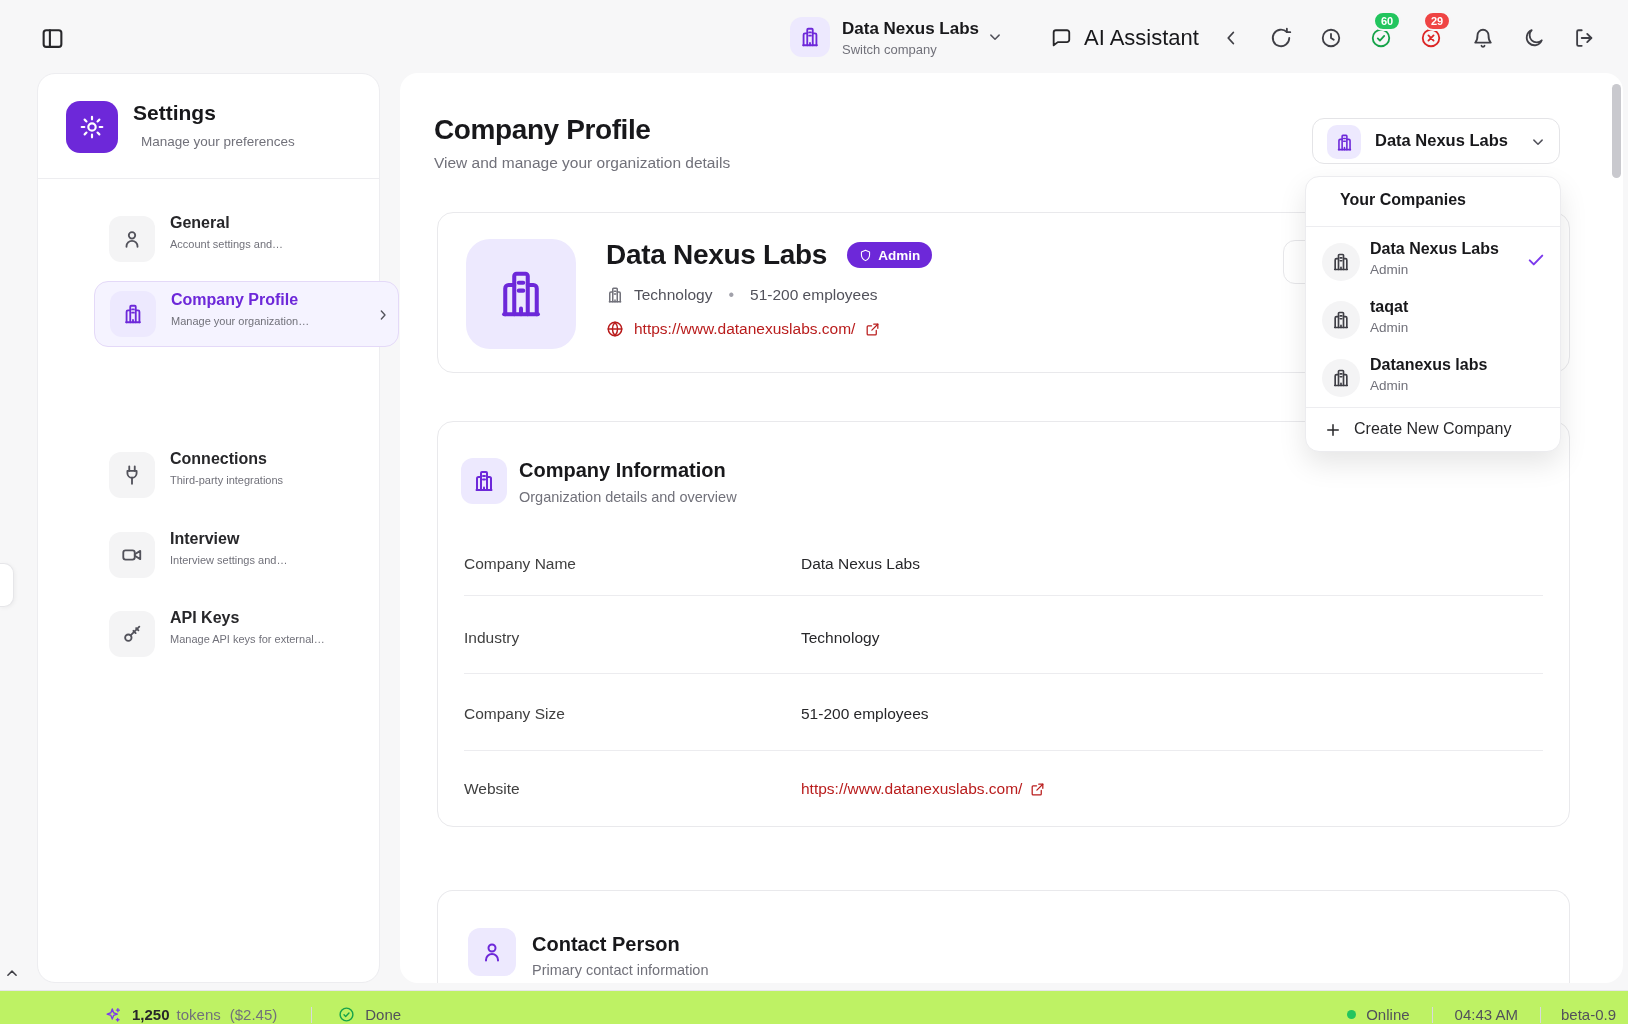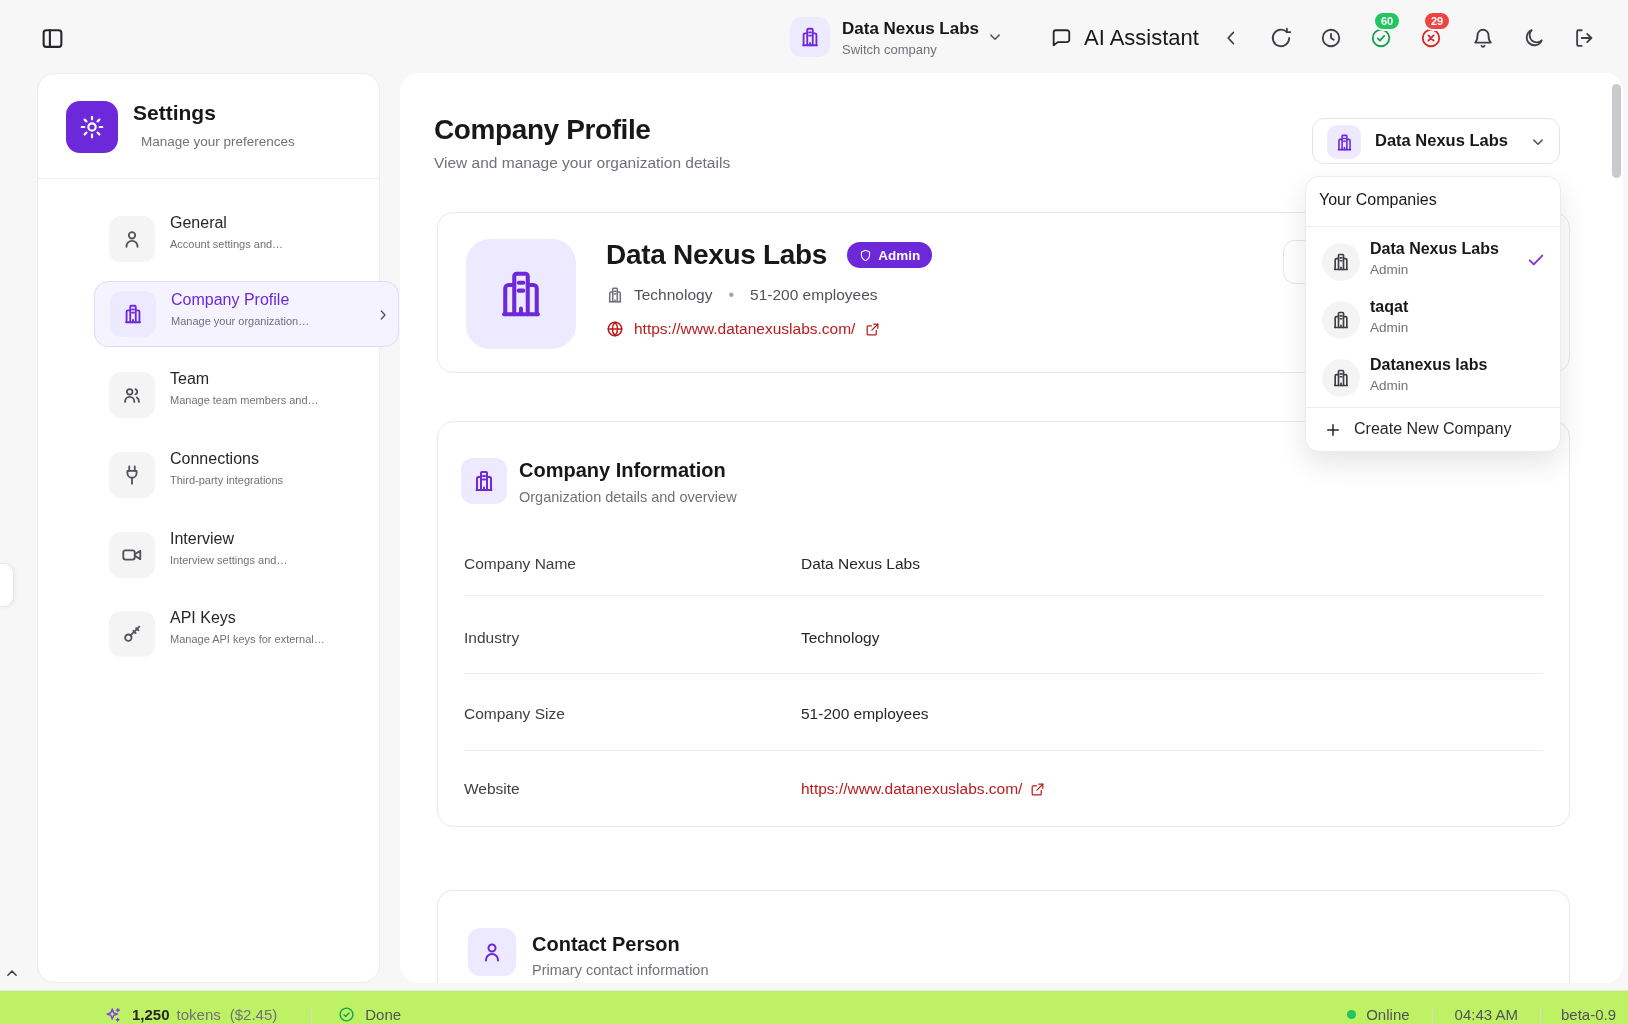--- a/index.html
+++ b/index.html
@@ -12,21 +12,21 @@
   .tile { display:flex; align-items:center; justify-content:center; border-radius:12px; }
   .tile-gray { background:#f4f4f5; color:#52525b; }
   .tile-purple { background:#ede9fe; color:#6d28d9; }
   .txt-sub { color:#71717a; }
   .iconbtn { position:absolute; top:27px; width:22px; height:22px; color:#3f3f46; cursor:pointer; }
   .badge { position:absolute; top:11px; height:20px; min-width:27px; padding:0 6px; border-radius:10px;
            border:2px solid #f7f7f8; color:#fff; font-size:11px; font-weight:bold;
            display:flex; align-items:center; justify-content:center; }
   .side-item { position:absolute; left:56px; width:305px; height:64px; cursor:pointer; }
   .side-item .tile { position:absolute; left:15px; top:4px; width:46px; height:46px; }
-  .side-item .t { position:absolute; left:76px; top:2px; font-size:16px; font-weight:400; color:#27272a; }
+  .side-item .t { position:absolute; left:76px; top:2px; font-size:16px; font-weight:700; color:#27272a; }
   .side-item .d { position:absolute; left:76px; top:26px; font-size:11px; color:#71717a; white-space:nowrap; }
   .side-item.active { background:#f5f3ff; border:1px solid #e4d9f8; border-radius:14px; }
   .side-item.active .t { color:#6d28d9; }
   .info-label { position:absolute; left:26px; font-size:15.5px; color:#404040; }
   .info-value { position:absolute; left:363px; font-size:15.5px; color:#27272a; font-weight:500; }
   .hdivider { position:absolute; left:26px; right:26px; height:1px; background:#ececef; }
   .drop-item { position:absolute; left:8px; width:240px; height:58px; cursor:pointer; border-radius:10px; }
   .drop-item .circ { position:absolute; left:8px; top:10px; width:38px; height:38px; border-radius:50%;
                      background:#f4f4f5; color:#3f3f46; display:flex; align-items:center; justify-content:center; }
   .drop-item .n { position:absolute; left:56px; top:7px; font-size:16px; font-weight:600; color:#18181b; }
@@ -245,31 +245,20 @@
       </div>
     <div class="t" style="top:9px;">Company Profile</div>
     <div class="d" style="top:33px;">Manage your organization…</div>
     <span class="abs" style="left:280px;top:25px;color:#52525b;">
         <svg class="ic" width="16" height="16">
           <use href="#i-chevron-right"></use>
         </svg>
       </span>
   </div>
 
-  <div class="side-item" style="top:294px;">
-    <div class="tile tile-gray">
-        <span>
-          <svg class="ic" width="22" height="22">
-            <use href="#i-people"></use>
-          </svg>
-        </span>
-      </div>
-    <div class="t">Team</div>
-    <div class="d">Manage team members and…</div>
-  </div>
 
   <div class="side-item" style="top:374px;">
     <div class="tile tile-gray">
         <span>
           <svg class="ic" width="22" height="22">
             <use href="#i-plug"></use>
           </svg>
         </span>
       </div>
     <div class="t">Connections</div>
@@ -360,21 +349,21 @@
   </div>
   <span class="abs" style="left:62px;top:12px;font-size:16.5px;font-weight:600;white-space:nowrap;">Data Nexus Labs</span>
   <span class="abs" style="left:216px;top:14px;color:#52525b;">
       <svg class="ic" width="18" height="18">
         <use href="#i-chevron-down"></use>
       </svg>
     </span>
 </div>
 
 <div class="abs" style="left:1305px;top:176px;width:256px;height:276px;background:#fff;border:1px solid #ececef;border-radius:14px;box-shadow:0 12px 28px rgba(0,0,0,0.10);z-index:50;">
-  <div class="abs" style="left:13px;top:14px;font-size:16px;font-weight:400;">Your Companies</div>
+  <div class="abs" style="left:34px;top:14px;font-size:16px;font-weight:700;">Your Companies</div>
   <div class="abs" style="left:0;top:49px;width:100%;height:1px;background:#ededf0;"></div>
 
   <div class="drop-item" style="top:56px;">
     <div class="circ">
         <span>
           <svg class="ic" width="20" height="20">
             <use href="#i-building"></use>
           </svg>
         </span>
       </div>

